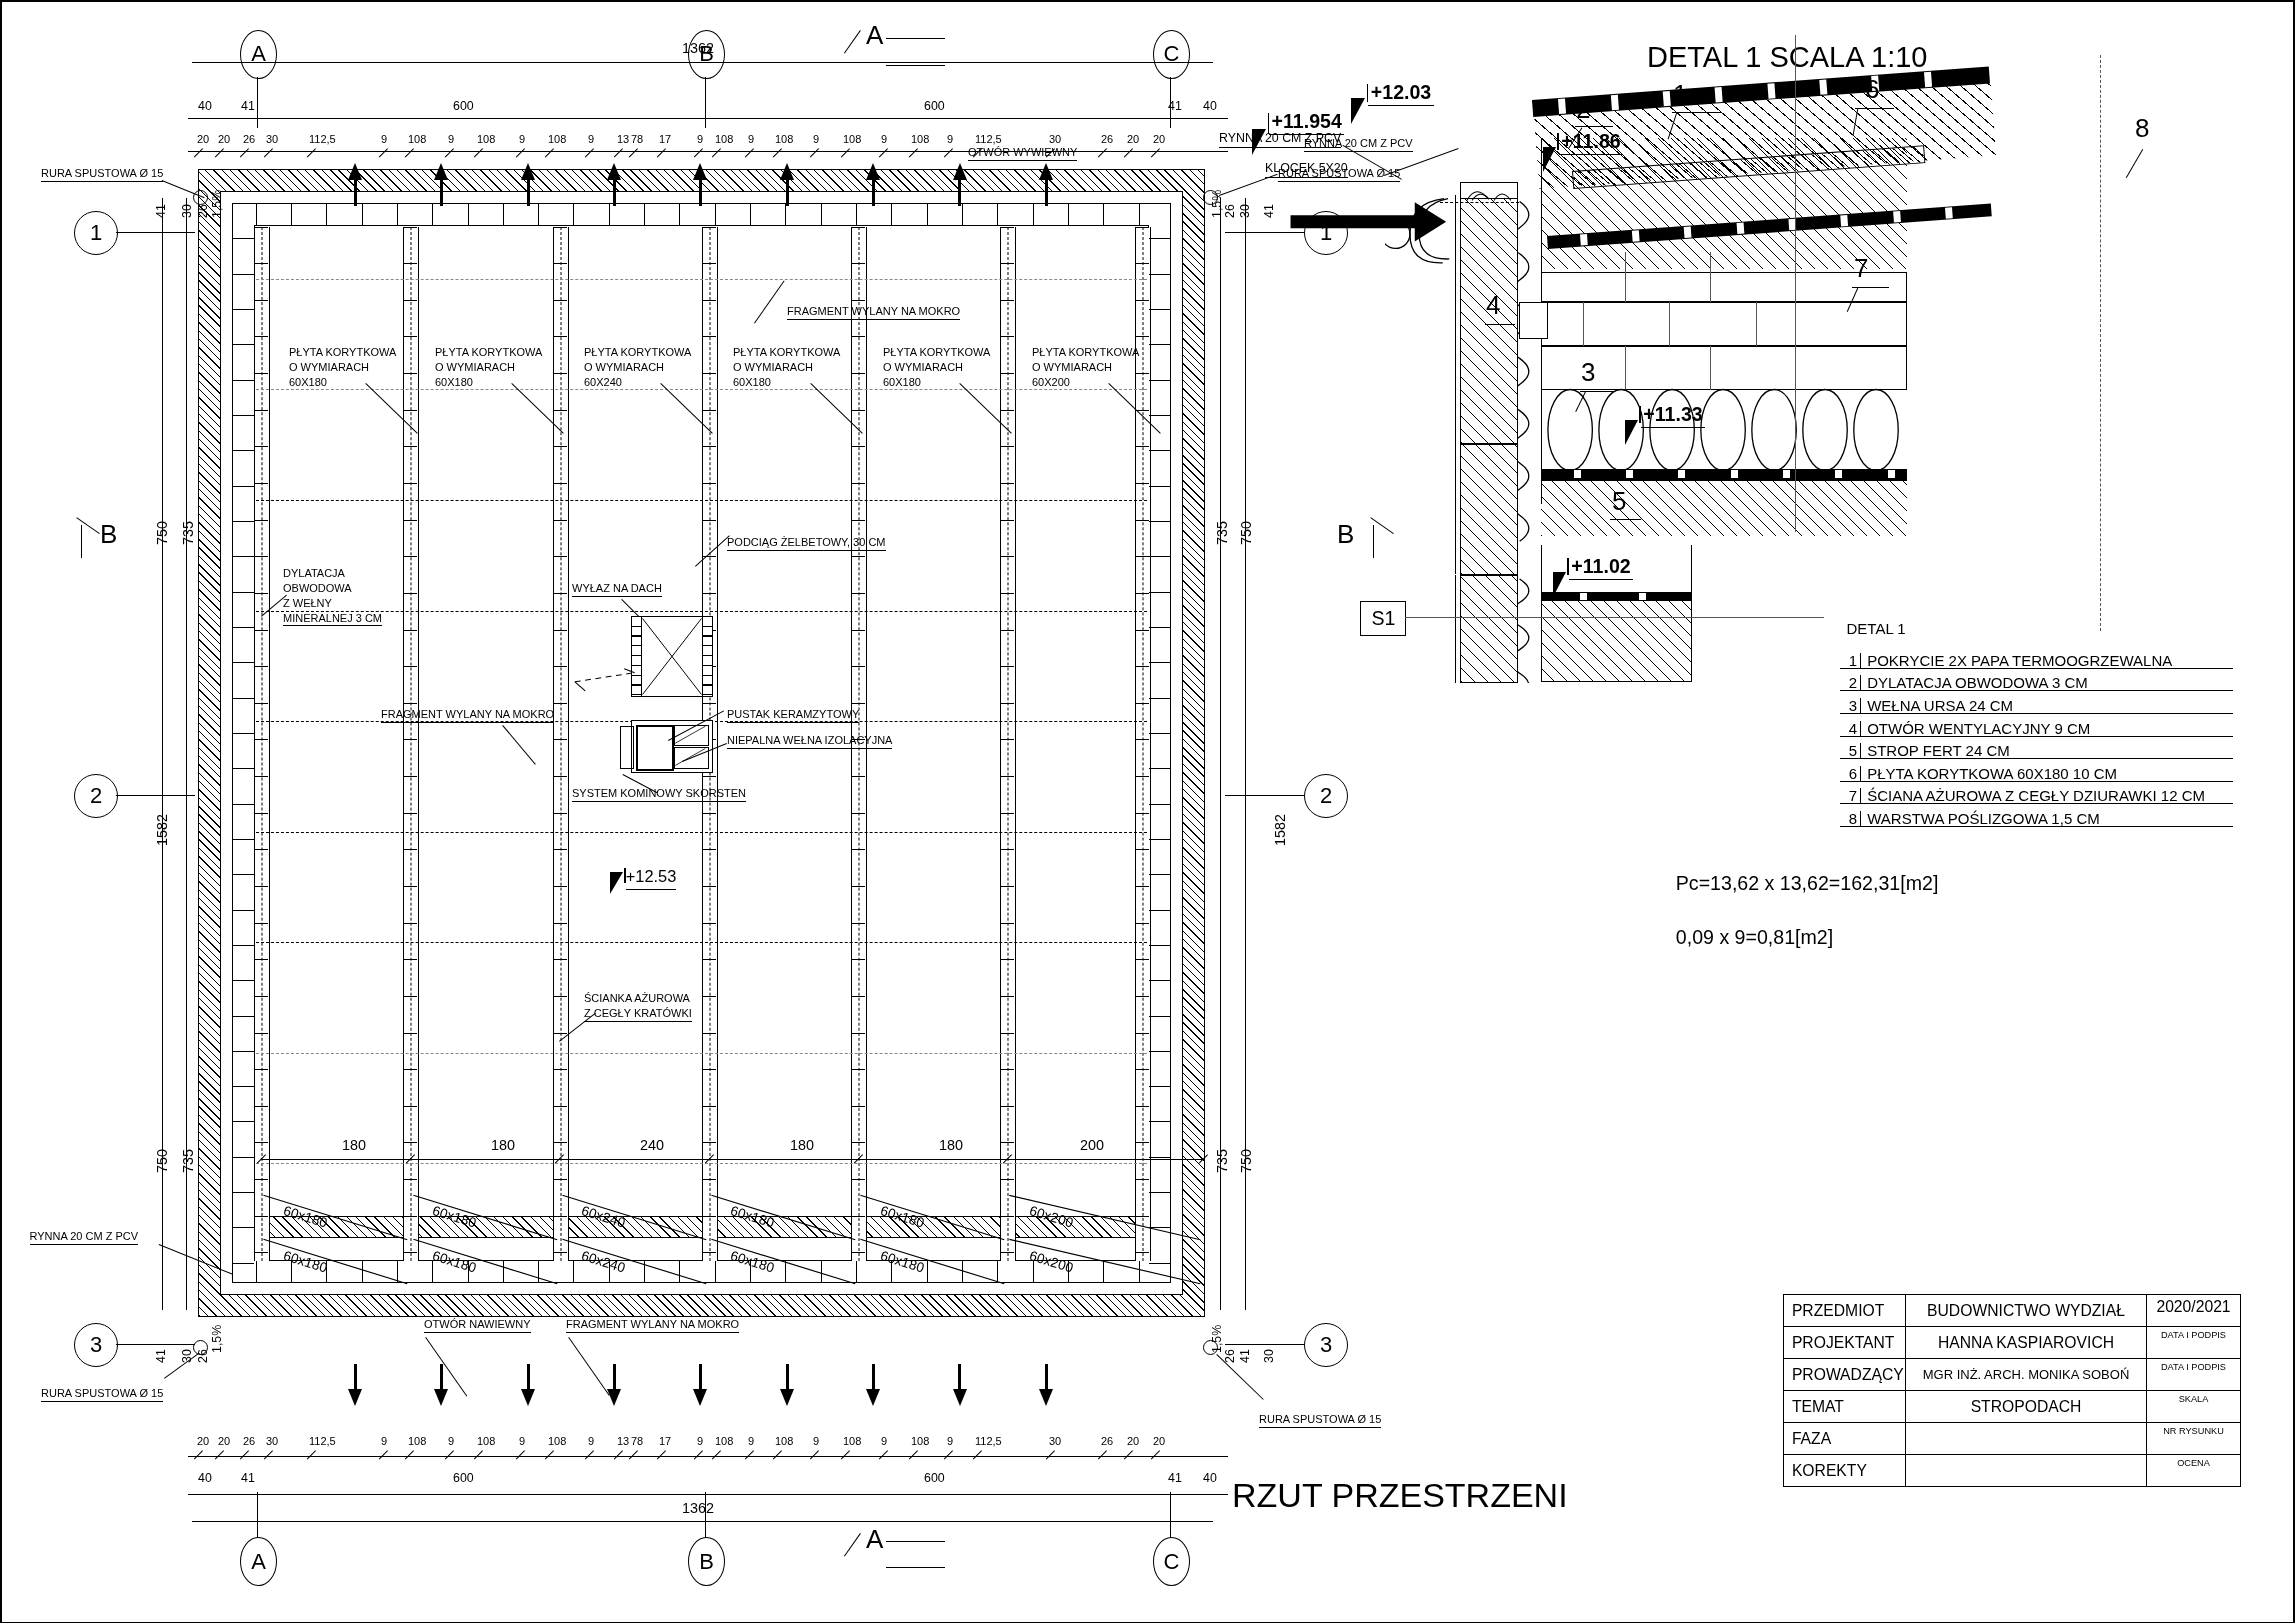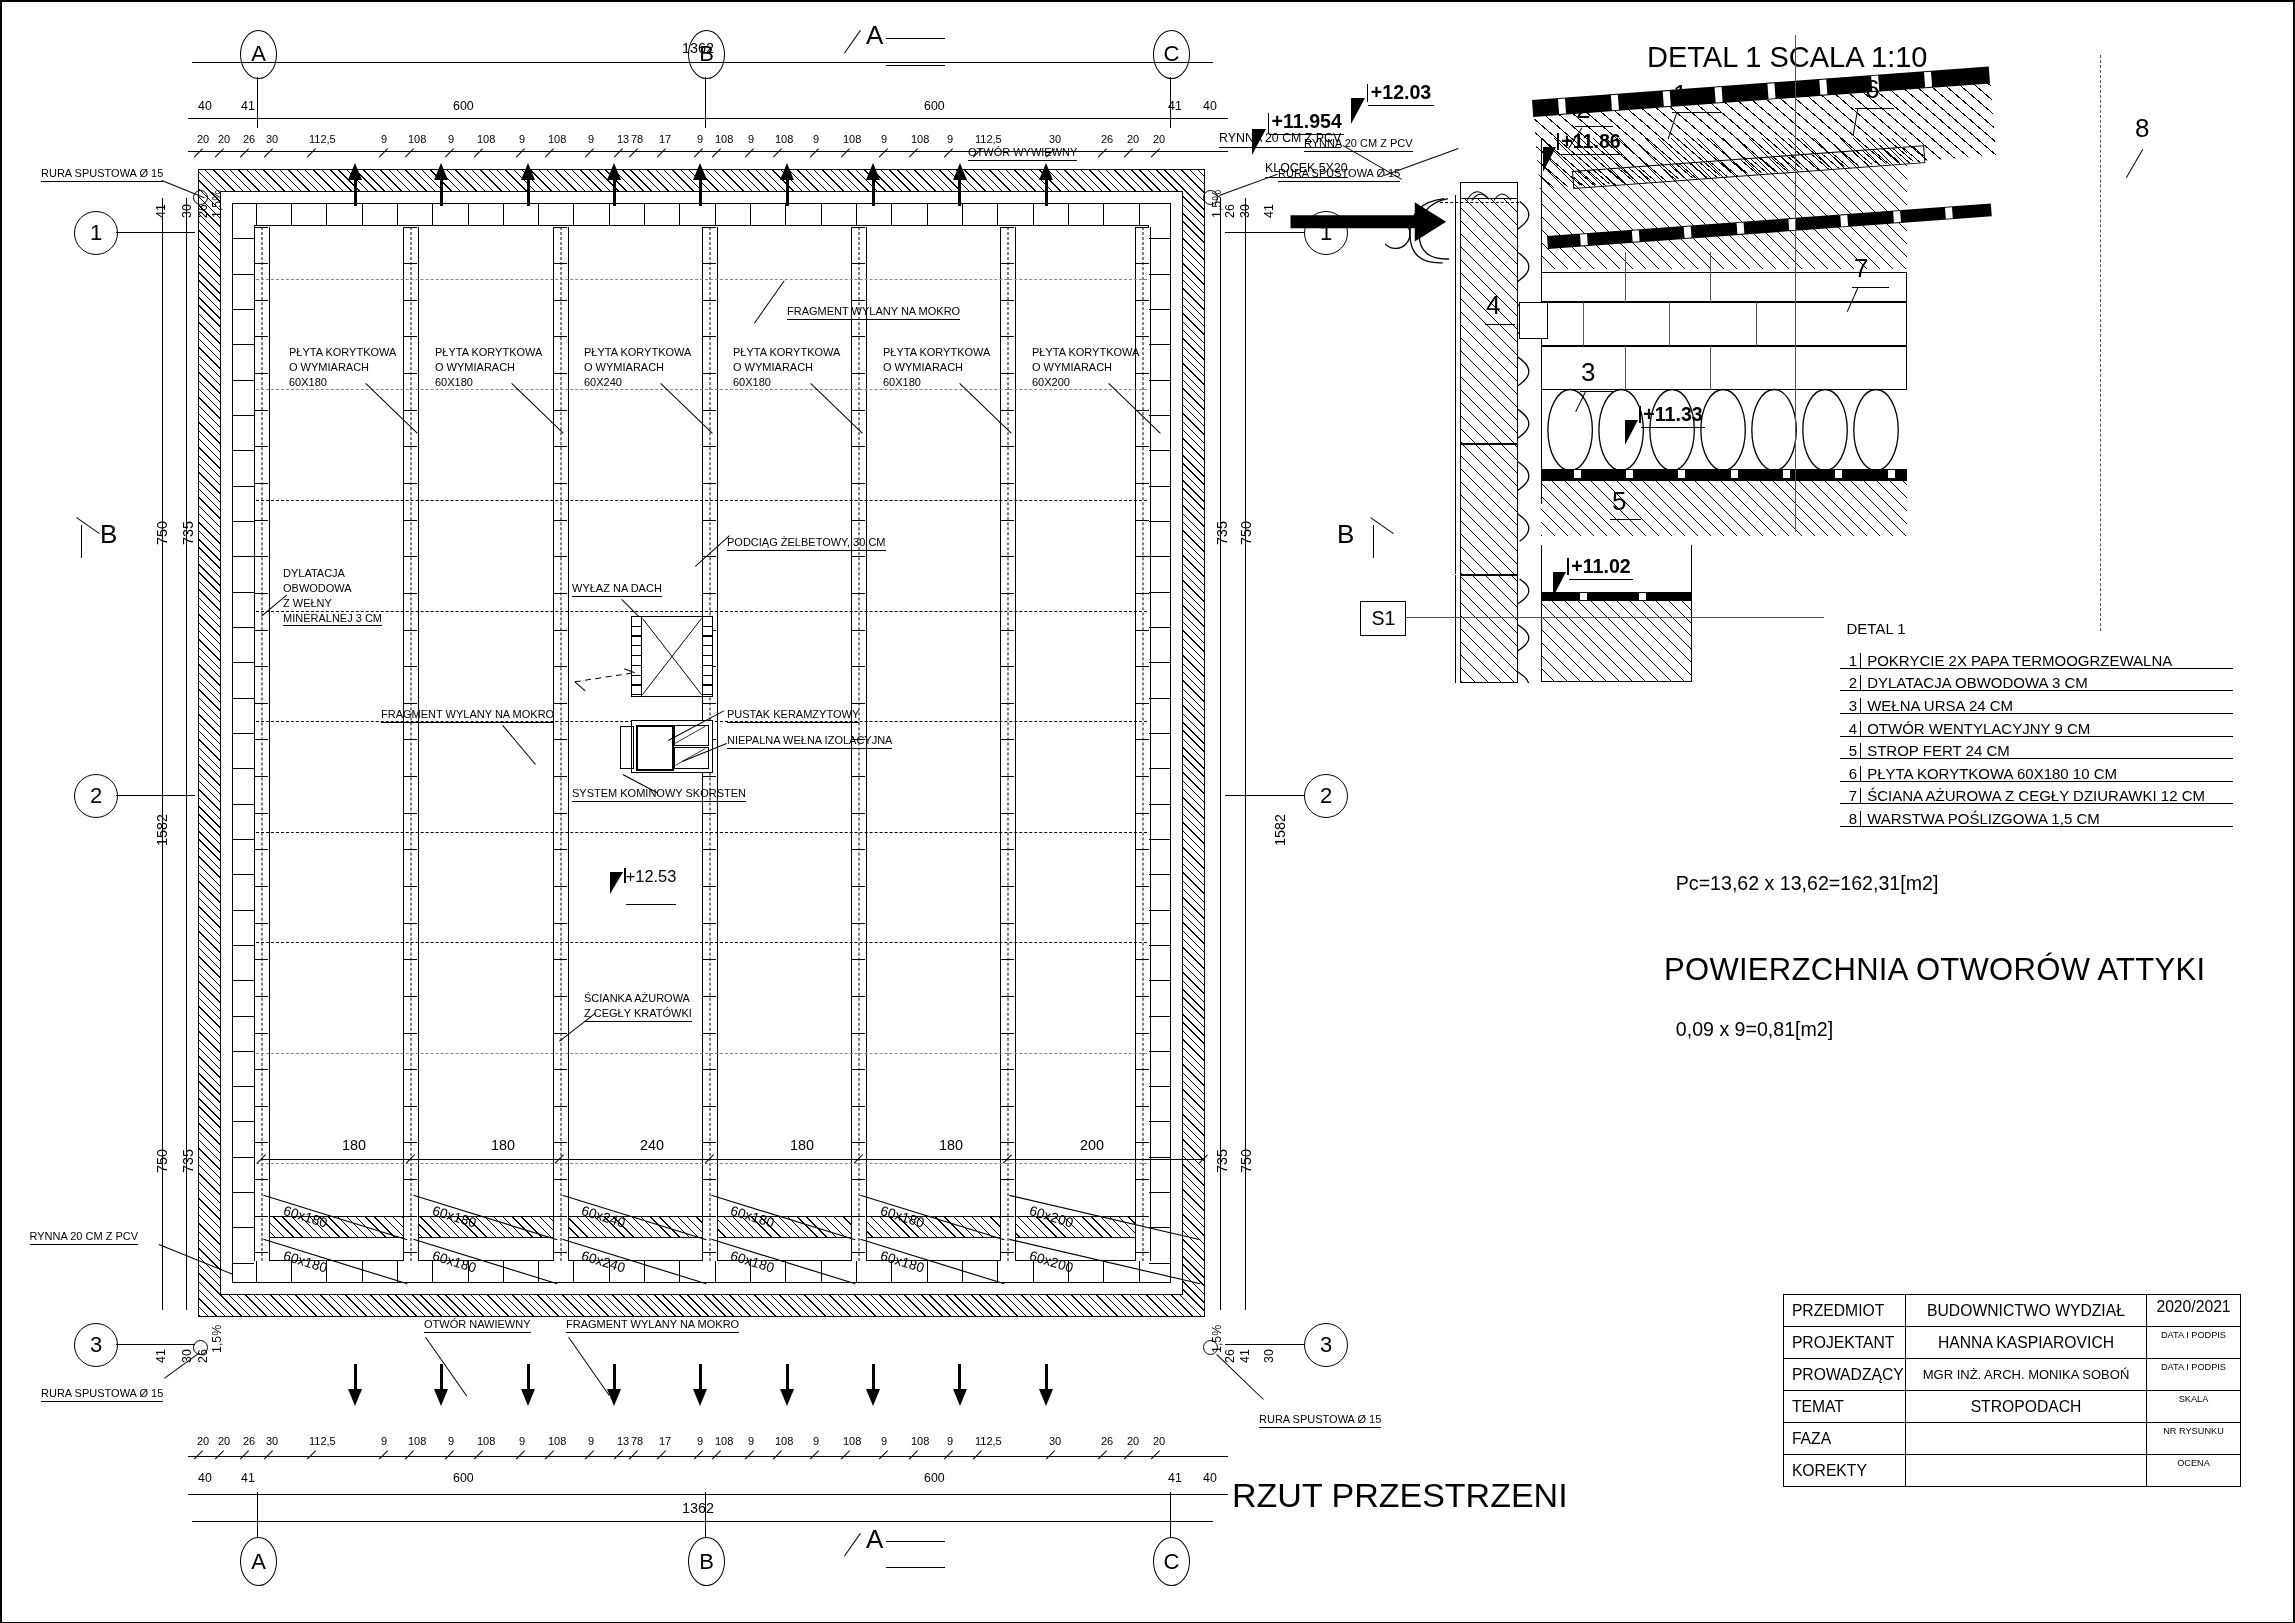--- a/index.html
+++ b/index.html
@@ -781,21 +781,21 @@
     <div class="lead" style="left:666px;top:738px;width:63px;transform:rotate(-28deg);"></div>
     <div class="note" style="left:725px;top:731px;"><span class="noteU">NIEPALNA WEŁNA IZOLACYJNA</span></div>
     <div class="lead" style="left:680px;top:759px;width:48px;transform:rotate(-22deg);"></div>
 
     <div class="note" style="left:570px;top:784px;"><span class="noteU">SYSTEM KOMINOWY SKORSTEN</span></div>
     <div class="lead" style="left:621px;top:772px;width:39px;transform:rotate(28deg);"></div>
 
     <div class="abs" style="left:608px;top:870px;">
       <div style="position:absolute;left:0;top:0;width:0;height:0;border-left:13px solid #000;border-bottom:22px solid transparent;"></div>
       <div class="ln vln" style="left:14.4px;top:-3.9px;height:14.4px;"></div>
-      <div style="position:absolute;left:15.7px;top:-5.2px;font-size:16.4px;border-bottom:1.3px solid #000;padding-bottom:18px;">+12.53</div>
+      <div style="position:absolute;left:15.7px;top:-5.2px;font-size:16.4px;border-bottom:1.3px solid #000;padding-bottom:3px;">+12.53</div>
     </div>
 
     <div class="note" style="left:582px;top:989px;">
       <div>ŚCIANKA AŻUROWA</div>
       <div><span class="noteU">Z CEGŁY KRATÓWKI</span></div>
     </div>
     <div class="lead" style="left:557px;top:1039px;width:46px;transform:rotate(-38deg);"></div>
 
     <div class="note" style="left:564px;top:1315px;"><span class="noteU">FRAGMENT WYLANY NA MOKRO</span></div>
     <div class="lead" style="left:567px;top:1335px;width:71px;transform:rotate(55deg);"></div>
@@ -1166,21 +1166,20 @@
           <div class="n">8</div>
           <div class="t">WARSTWA POŚLIZGOWA 1,5 CM</div>
         </div>
       </div>
   </div>
 
   <div id="calcs">
     <div class="cbody">
       <div>Pc=13,62 x 13,62=162,31[m2]</div>
     </div>
-    <div class="ch1" style="margin-top:56px;">POWIERZCHNIA OTWORÓW ATTYKI</div>
     <div class="cbody" style="margin-top:27.5px;">
       <div>0,09 x 9=0,81[m2]</div>
     </div>
   </div>
 
   <div id="tb">
     <div id="tbRows">
         <div class="r">
           <div class="c1">PRZEDMIOT</div>
           <div class="c2">BUDOWNICTWO WYDZIAŁ</div>

